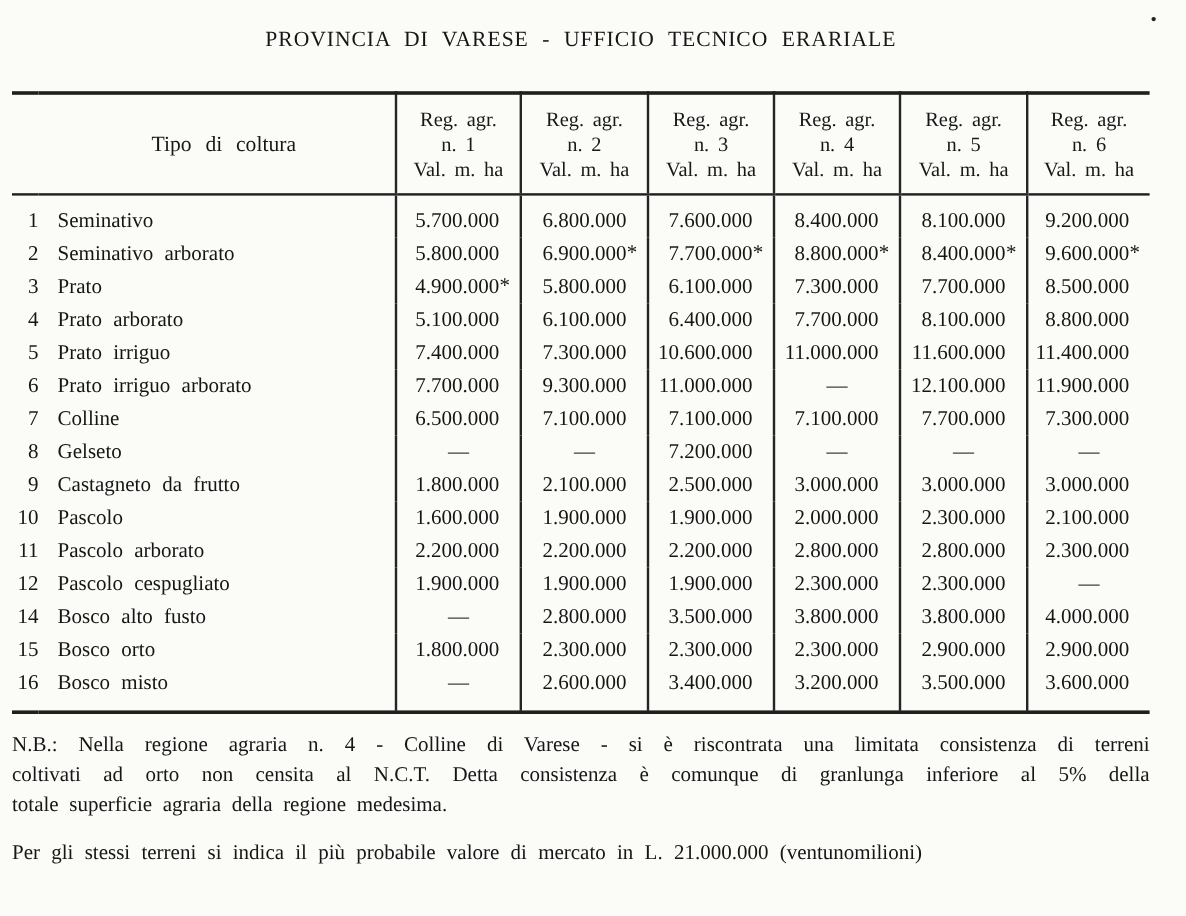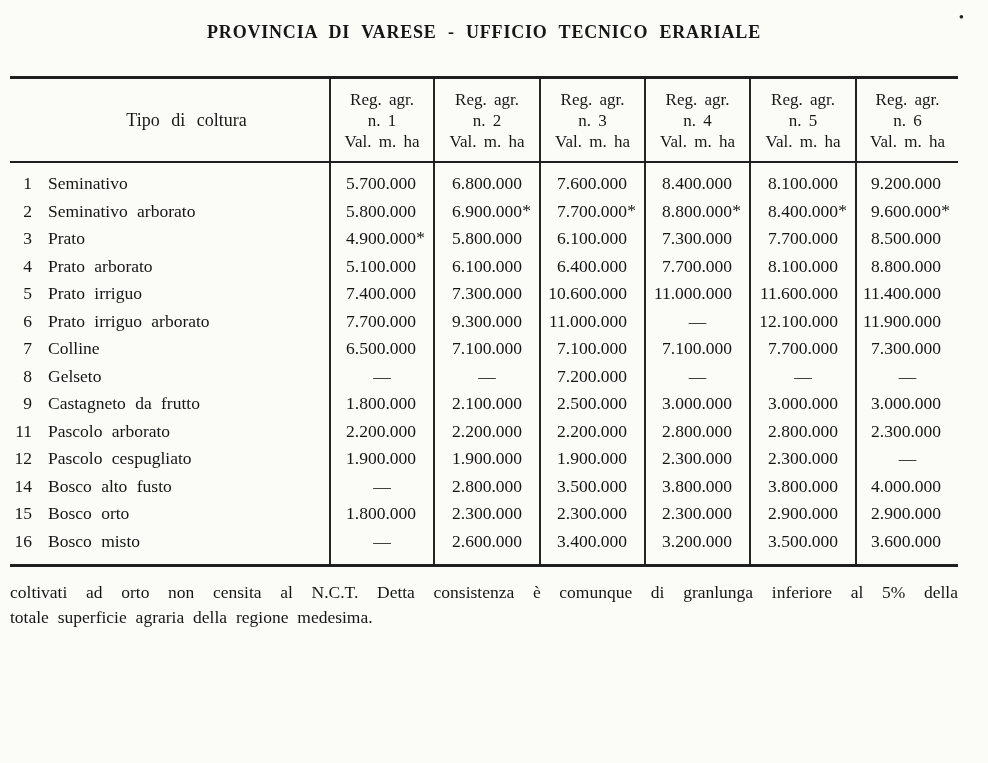--- a/index.html
+++ b/index.html
@@ -9,21 +9,21 @@
     color:#1a1a1a;
     font-family:"Liberation Serif", serif;
     -webkit-font-smoothing:antialiased;
     position:relative;
     overflow:hidden;
   }
   .sheet{position:relative;width:948px;margin-left:10px;}
   .title-row{position:relative;padding-top:22px;height:24px;}
   .doc-title{
     margin:0;text-align:center;
-    font-size:18px;font-weight:bold;
+    font-size:18px;font-weight:normal;
     letter-spacing:0.8px;word-spacing:6px;
     color:#161616;
   }
   .corner-dot{
     position:absolute;top:10px;right:-6px;
     font-size:15px;line-height:15px;color:#222;
   }
   table{
     border-collapse:collapse;table-layout:fixed;
     width:948px;margin-top:30px;
@@ -214,20 +214,30 @@
           <td class="num">9</td>
           <td class="name">Castagneto da frutto</td>
           <td class="val">1.800.000</td>
           <td class="val">2.100.000</td>
           <td class="val">2.500.000</td>
           <td class="val">3.000.000</td>
           <td class="val">3.000.000</td>
           <td class="val">3.000.000</td>
         </tr>
         <tr>
+          <td class="num">10</td>
+          <td class="name">Pascolo</td>
+          <td class="val">1.600.000</td>
+          <td class="val">1.900.000</td>
+          <td class="val">1.900.000</td>
+          <td class="val">2.000.000</td>
+          <td class="val">2.300.000</td>
+          <td class="val">2.100.000</td>
+        </tr>
+        <tr>
           <td class="num">11</td>
           <td class="name">Pascolo arborato</td>
           <td class="val">2.200.000</td>
           <td class="val">2.200.000</td>
           <td class="val">2.200.000</td>
           <td class="val">2.800.000</td>
           <td class="val">2.800.000</td>
           <td class="val">2.300.000</td>
         </tr>
         <tr>
@@ -268,19 +278,21 @@
           <td class="val">3.400.000</td>
           <td class="val">3.200.000</td>
           <td class="val">3.500.000</td>
           <td class="val">3.600.000</td>
         </tr>
       </tbody>
   </table>
 
   <div class="notes">
     <div class="nb">
+      <div class="jline">N.B.: Nella regione agraria n. 4 - Colline di Varese - si è riscontrata una limitata consistenza di terreni</div>
       <div class="jline">coltivati ad orto non censita al N.C.T. Detta consistenza è comunque di granlunga inferiore al 5% della</div>
       <div class="lline">totale superficie agraria della regione medesima.</div>
     </div>
+    <div class="market-line">Per gli stessi terreni si indica il più probabile valore di mercato in L. 21.000.000 (ventunomilioni)</div>
 
   </div>
 
 </div>
 
 </body></html>

